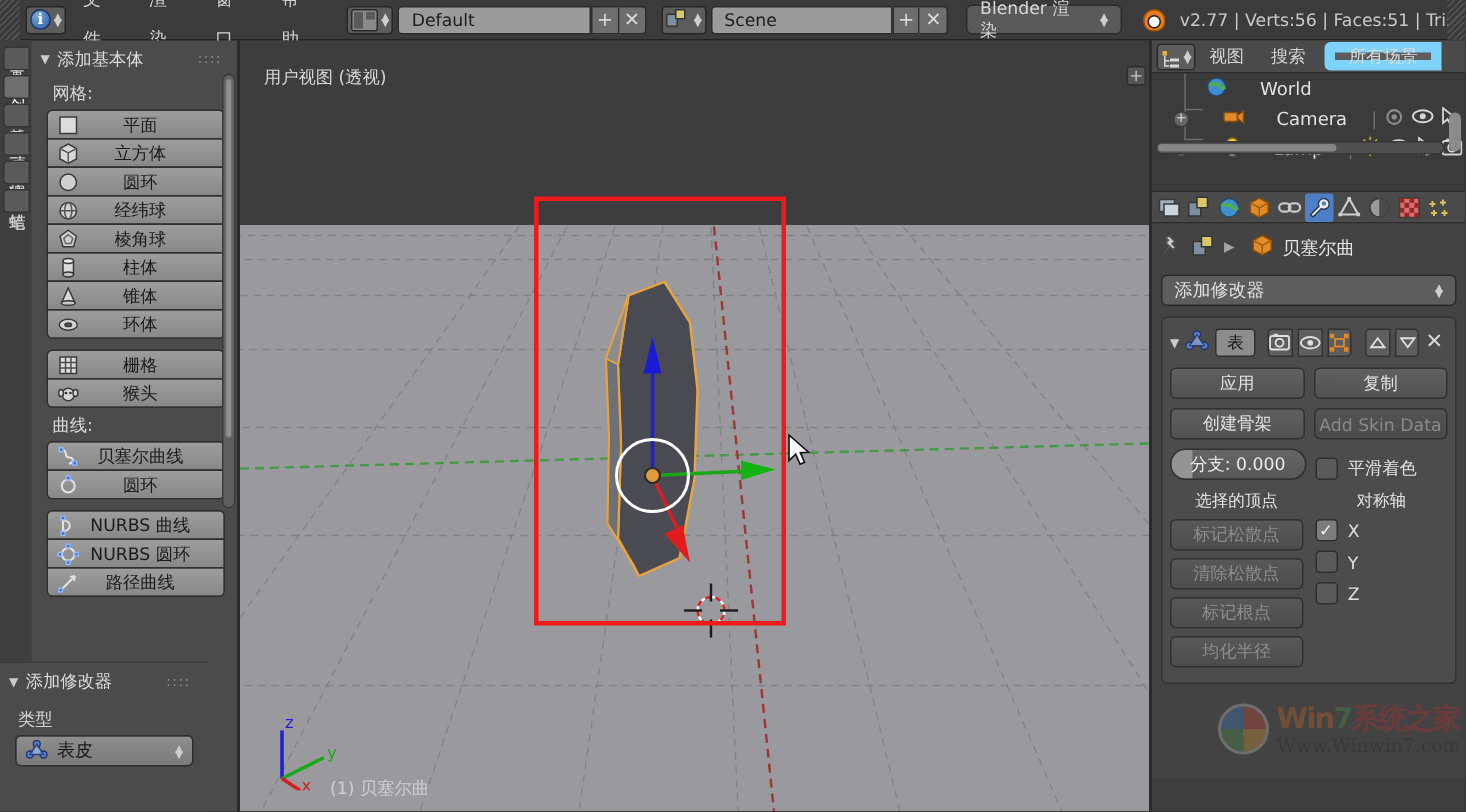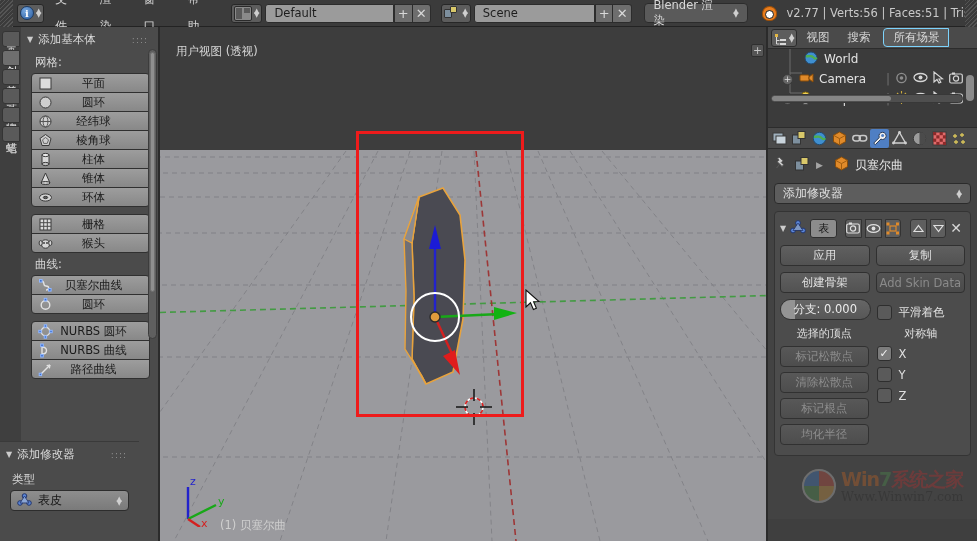--- a/index.html
+++ b/index.html
@@ -198,28 +198,28 @@
   }
   .out-iconbtn {
     display: flex; align-items: center; background: #5d5d5d;
     border: 1px solid #2b2b2b; border-radius: 3px; height: 18px; padding: 0 2px;
   }
   .tree-icon {
     width: 13px; height: 13px; position: relative;
   }
   .out-menu { color: #d3d3d3; font-size: 11.5px; padding: 0 9px; }
   .scene-pill {
-    margin-left: 4px; height: 19px; background: #5c5c5c; border: 1px solid #7dd3fc;
+    margin-left: 4px; height: 19px; background: #5c5c5c; border: 7px solid #7dd3fc;
     border-radius: 4px 0 0 4px; color: #dcdcdc; font-size: 11.5px;
     display: flex; align-items: center; padding: 0 9px;
   }
   #out-body { position: relative; height: 56px; background: #3b3b3b; }
   .out-row {
     display: flex; align-items: center; height: 20px; font-size: 12px;
-    color: #e2e2e2; position: relative;
+    color: #e2e2e2; position: relative; gap: 16px;
   }
   .out-expand {
     width: 11px; height: 11px; border-radius: 50%; background: #666;
     border: 1px solid #3a3a3a; color: #ddd; font-size: 9px; line-height: 9px;
     text-align: center; flex-shrink: 0;
   }
   .out-rowicons { margin-left: auto; display: flex; align-items: center; gap: 5px; padding-right: 14px; }
   #out-hscroll {
     position: absolute; left: 2px; bottom: 2px; width: 193px; height: 9px;
     background: #4f4f4f; border-radius: 5px; border: 1px solid #383838;
@@ -302,21 +302,21 @@
     background: linear-gradient(#585858,#4d4d4d); border: 1px solid #313131;
     color: #8d8d8d; font-size: 11.5px;
     display: flex; align-items: center; justify-content: center;
   }
   .axis-row { display: flex; align-items: center; gap: 7px; margin-bottom: 6px; }
   .axis-lbl { color: #e0e0e0; font-size: 11.5px; }
   .smooth-row { display: flex; align-items: center; gap: 7px; }
 
   
   #watermark {
-    position: absolute; left: 34px; bottom: 8px; width: 160px; height: 50px;
+    position: absolute; left: 44px; bottom: 8px; width: 160px; height: 50px;
     opacity: 0.30; display: flex; align-items: center; gap: 5px;
   }
   #wm-orb {
     width: 34px; height: 34px; border-radius: 50%;
     background: conic-gradient(#d94a3a 0 25%, #e8a33d 0 50%, #4d9e4d 0 75%, #3d7fd4 0 100%);
     border: 2px solid #cfcfcf; flex-shrink: 0;
   }
   #wm-text { display: flex; flex-direction: column; }
   #wm-line1 { font-size: 19px; font-weight: bold; letter-spacing: -1px; line-height: 20px; }
   #wm-line1 .o { color: #e06a1b; }
@@ -417,20 +417,29 @@
           <span class="prim-ico">
             <svg width="15" height="15" viewBox="0 0 15 15">
                 <rect x="2" y="2" width="11" height="11" fill="#dcdcdc" stroke="#3a3a3a"></rect>
               </svg>
           </span>
           <span class="prim-txt">平面</span>
         </div>
         <div class="prim-btn">
           <span class="prim-ico">
             <svg width="15" height="15" viewBox="0 0 15 15">
+                <path d="M7.5 1 13 4v7l-5.5 3L2 11V4z" fill="#d8d8d8" stroke="#3a3a3a"></path>
+                <path d="M2 4l5.5 3L13 4M7.5 7v7" fill="none" stroke="#5a5a5a"></path>
+              </svg>
+          </span>
+          <span class="prim-txt">立方体</span>
+        </div>
+        <div class="prim-btn">
+          <span class="prim-ico">
+            <svg width="15" height="15" viewBox="0 0 15 15">
                 <circle cx="7.5" cy="7.5" r="5.5" fill="#cfcfcf" stroke="#3a3a3a"></circle>
               </svg>
           </span>
           <span class="prim-txt">圆环</span>
         </div>
         <div class="prim-btn">
           <span class="prim-ico">
             <svg width="15" height="15" viewBox="0 0 15 15">
                 <circle cx="7.5" cy="7.5" r="5.5" fill="#cfcfcf" stroke="#3a3a3a"></circle>
                 <ellipse cx="7.5" cy="7.5" rx="2.4" ry="5.5" fill="none" stroke="#555"></ellipse>
@@ -523,38 +532,38 @@
               </svg>
           </span>
           <span class="prim-txt">圆环</span>
         </div>
       </div>
 
       <div class="prim-group" style="margin-top:7px;">
         <div class="prim-btn">
           <span class="prim-ico">
             <svg width="15" height="15" viewBox="0 0 15 15">
+                <path d="M4 2v11M4 4c6 0 6 7 0 7" fill="none" stroke="#e2e2e2" stroke-width="1.4"></path>
+                <rect x="2.7" y="1" width="2.6" height="2.6" fill="#3a6fd0" stroke="#8fb6ff"></rect>
+                <rect x="2.7" y="11.4" width="2.6" height="2.6" fill="#3a6fd0" stroke="#8fb6ff"></rect>
+              </svg>
+          </span>
+          <span class="prim-txt">NURBS 曲线</span>
+        </div>
+        <div class="prim-btn">
+          <span class="prim-ico">
+            <svg width="15" height="15" viewBox="0 0 15 15">
                 <circle cx="7.5" cy="7.5" r="4.2" fill="none" stroke="#e2e2e2" stroke-width="1.4"></circle>
                 <rect x="6.2" y="0.8" width="2.4" height="2.4" fill="#3a6fd0" stroke="#8fb6ff"></rect>
                 <rect x="6.2" y="11.8" width="2.4" height="2.4" fill="#3a6fd0" stroke="#8fb6ff"></rect>
                 <rect x="0.8" y="6.3" width="2.4" height="2.4" fill="#3a6fd0" stroke="#8fb6ff"></rect>
                 <rect x="11.8" y="6.3" width="2.4" height="2.4" fill="#3a6fd0" stroke="#8fb6ff"></rect>
               </svg>
           </span>
           <span class="prim-txt">NURBS 圆环</span>
-        </div>
-        <div class="prim-btn">
-          <span class="prim-ico">
-            <svg width="15" height="15" viewBox="0 0 15 15">
-                <path d="M4 2v11M4 4c6 0 6 7 0 7" fill="none" stroke="#e2e2e2" stroke-width="1.4"></path>
-                <rect x="2.7" y="1" width="2.6" height="2.6" fill="#3a6fd0" stroke="#8fb6ff"></rect>
-                <rect x="2.7" y="11.4" width="2.6" height="2.6" fill="#3a6fd0" stroke="#8fb6ff"></rect>
-              </svg>
-          </span>
-          <span class="prim-txt">NURBS 曲线</span>
         </div>
         <div class="prim-btn">
           <span class="prim-ico">
             <svg width="15" height="15" viewBox="0 0 15 15">
                 <path d="M2.5 12.5 12 3" stroke="#e2e2e2" stroke-width="1.4"></path>
                 <path d="M12 3 8.6 3.6M12 3l-.6 3.4" stroke="#e2e2e2" stroke-width="1.2" fill="none"></path>
                 <rect x="1.2" y="11.2" width="2.4" height="2.4" fill="#3a6fd0" stroke="#8fb6ff"></rect>
               </svg>
           </span>
           <span class="prim-txt">路径曲线</span>

